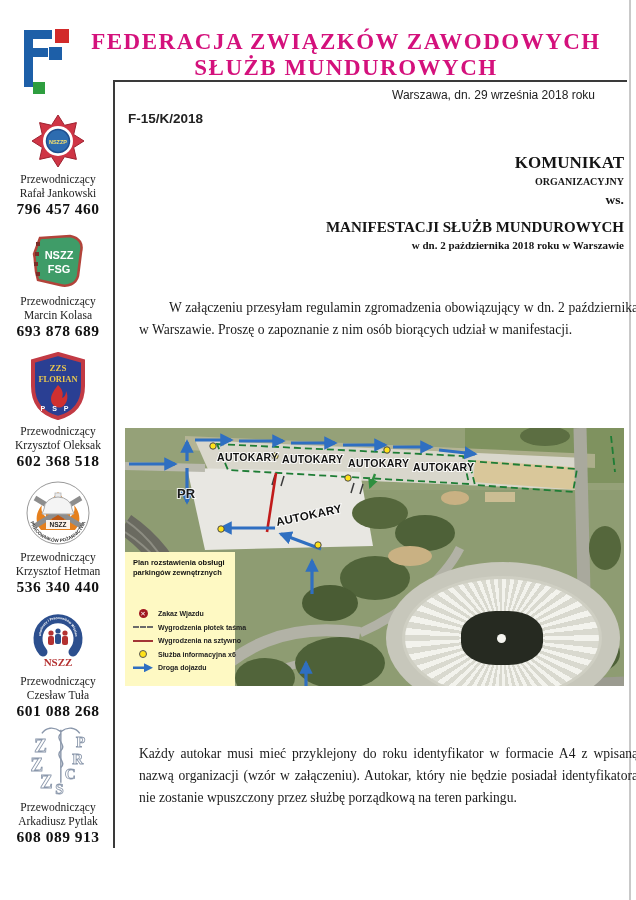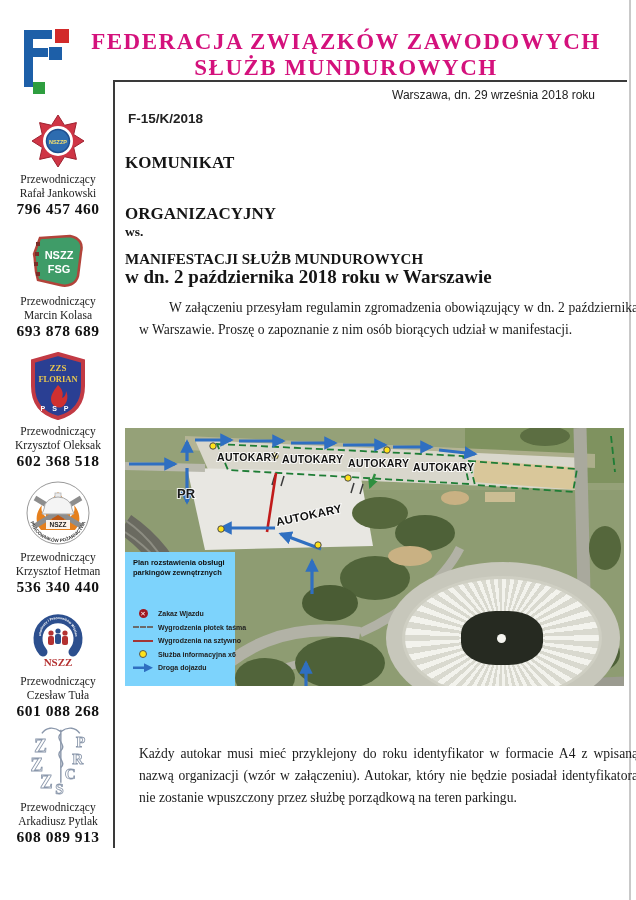--- a/index.html
+++ b/index.html
@@ -13,27 +13,27 @@
             font-weight:bold;color:#d4117c;letter-spacing:1.5px;}
   #org-name .l1,#org-name .l2{font-size:23px;line-height:26px;white-space:nowrap;}
   #h-rule{position:absolute;left:113px;top:80px;width:514px;height:2px;background:#3a3a3a;}
   #v-rule{position:absolute;left:113px;top:80px;width:2px;height:768px;background:#3a3a3a;}
   #right-edge{position:absolute;left:629px;top:0;width:2px;height:900px;background:#c9c9c9;}
 
   #date-line{position:absolute;top:88px;left:195px;width:400px;text-align:right;font-size:12px;color:#222;}
   #ref-no{position:absolute;top:111px;left:128px;font-weight:bold;font-size:13.5px;color:#222;}
 
   
-  #title-block{position:absolute;left:125px;top:154px;width:499px;text-align:left;font-weight:bold;color:#151515;}
+  #title-block{position:absolute;left:125px;top:154px;width:499px;text-align:right;font-weight:bold;color:#151515;}
   #title-block div{line-height:18.5px;}
   #title-block .t1{font-size:17px;}
-  #title-block .t2{font-size:17px;margin-top:32px;}
+  #title-block .t2{font-size:10px;}
   #title-block .t3{font-size:13.5px;}
   #title-block .t4{font-size:15px;margin-top:8px;}
-  #title-block .t5{font-size:19px;}
+  #title-block .t5{font-size:11px;}
 
   
   .bodyp{position:absolute;left:125px;width:499px;margin:14px;text-align:justify;
          font-size:13.6px;line-height:21.8px;color:#1a1a1a;}
   #p1{top:283px;text-indent:30px;}
   #p2{top:350px;text-indent:30px;}
   #p3{top:729px;}
 
   
   .ue{position:absolute;left:6px;width:104px;text-align:center;}
@@ -50,21 +50,21 @@
   .akd{font-size:11.5px;}
   .prl{font-family:"Liberation Sans",sans-serif;font-weight:bold;font-size:13px;fill:#1a1a1a;
        paint-order:stroke;stroke:rgba(255,255,255,.8);stroke-width:2px;}
 
   #stadium{position:absolute;left:277px;top:148px;width:200px;height:124px;border-radius:50%;
            background:repeating-conic-gradient(#f3f3ed 0deg 4deg,#d9d9cf 4deg 8deg);
            border:3px solid #cfcfc3;box-sizing:border-box;}
   #stadium-bowl{position:absolute;left:56px;top:32px;width:82px;height:54px;border-radius:42%;background:#262a21;}
   #stadium-dot{position:absolute;left:36px;top:23px;width:9px;height:9px;border-radius:50%;background:#f5f5f0;}
 
-  #legend{position:absolute;left:0;top:124px;width:110px;height:150px;background:#7dd3fc;
+  #legend{position:absolute;left:0;top:124px;width:110px;height:150px;background:#fef9c3;
           padding:6px 4px 4px 8px;box-sizing:border-box;}
   .lg-title{font-family:"Liberation Sans",sans-serif;font-weight:bold;font-size:7.5px;line-height:9.5px;color:#111;}
   #lg-items{margin-top:30px;}
   .lg-row{display:flex;align-items:center;gap:5px;height:13.5px;}
   .lg-sym{flex:0 0 20px;width:20px;display:flex;justify-content:center;align-items:center;}
   .lg-lab{font-family:"Liberation Sans",sans-serif;font-weight:bold;font-size:7px;color:#222;white-space:nowrap;}
   .sym-noentry{width:9px;height:9px;border-radius:50%;background:#a01820;color:#fff;
                font-size:6.5px;line-height:9px;text-align:center;font-family:"Liberation Sans",sans-serif;}
   .sym-noentry::after{content:"✕";}
   .sym-dash{width:20px;height:0;border-top:2px dashed #6a6a6a;}

